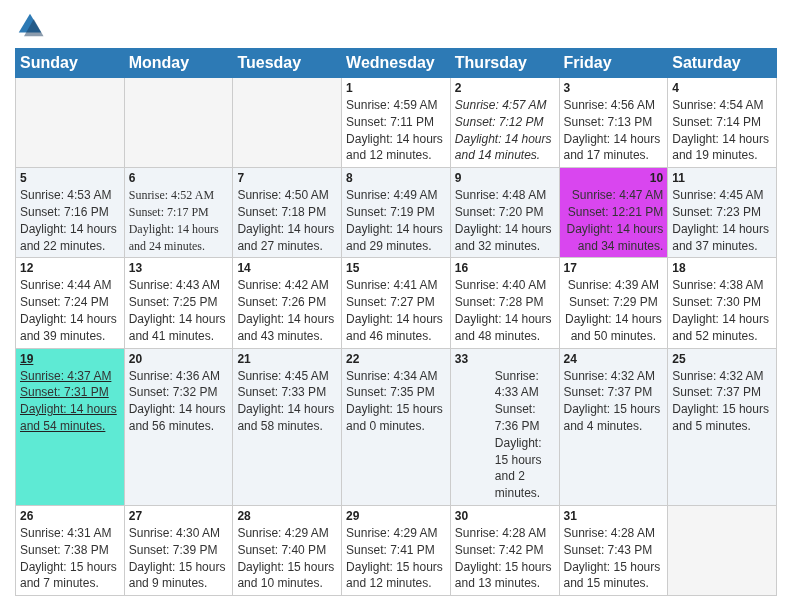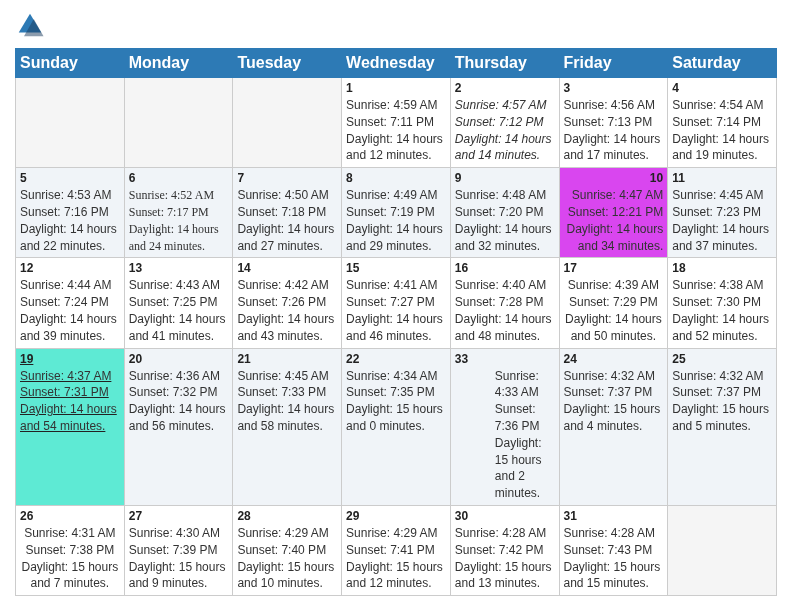--- a/index.html
+++ b/index.html
@@ -310,21 +310,21 @@
             <span class="day-num">25</span>
             <div class="day-info" style="white-space: pre-line;">Sunrise: 4:32 AM
 Sunset: 7:37 PM
 Daylight: 15 hours
 and 5 minutes.</div>
           </td>
         </tr>
         <tr>
           <td>
             <span class="day-num">26</span>
-            <div class="day-info" style="white-space: pre-line; text-align: center;">Sunrise: 4:31 AM
+            <div class="day-info" style="white-space: pre-line;">Sunrise: 4:31 AM
 Sunset: 7:38 PM
 Daylight: 15 hours
 and 7 minutes.</div>
           </td>
           <td>
             <span class="day-num">27</span>
             <div class="day-info" style="white-space: pre-line;">Sunrise: 4:30 AM
 Sunset: 7:39 PM
 Daylight: 15 hours
 and 9 minutes.</div>

